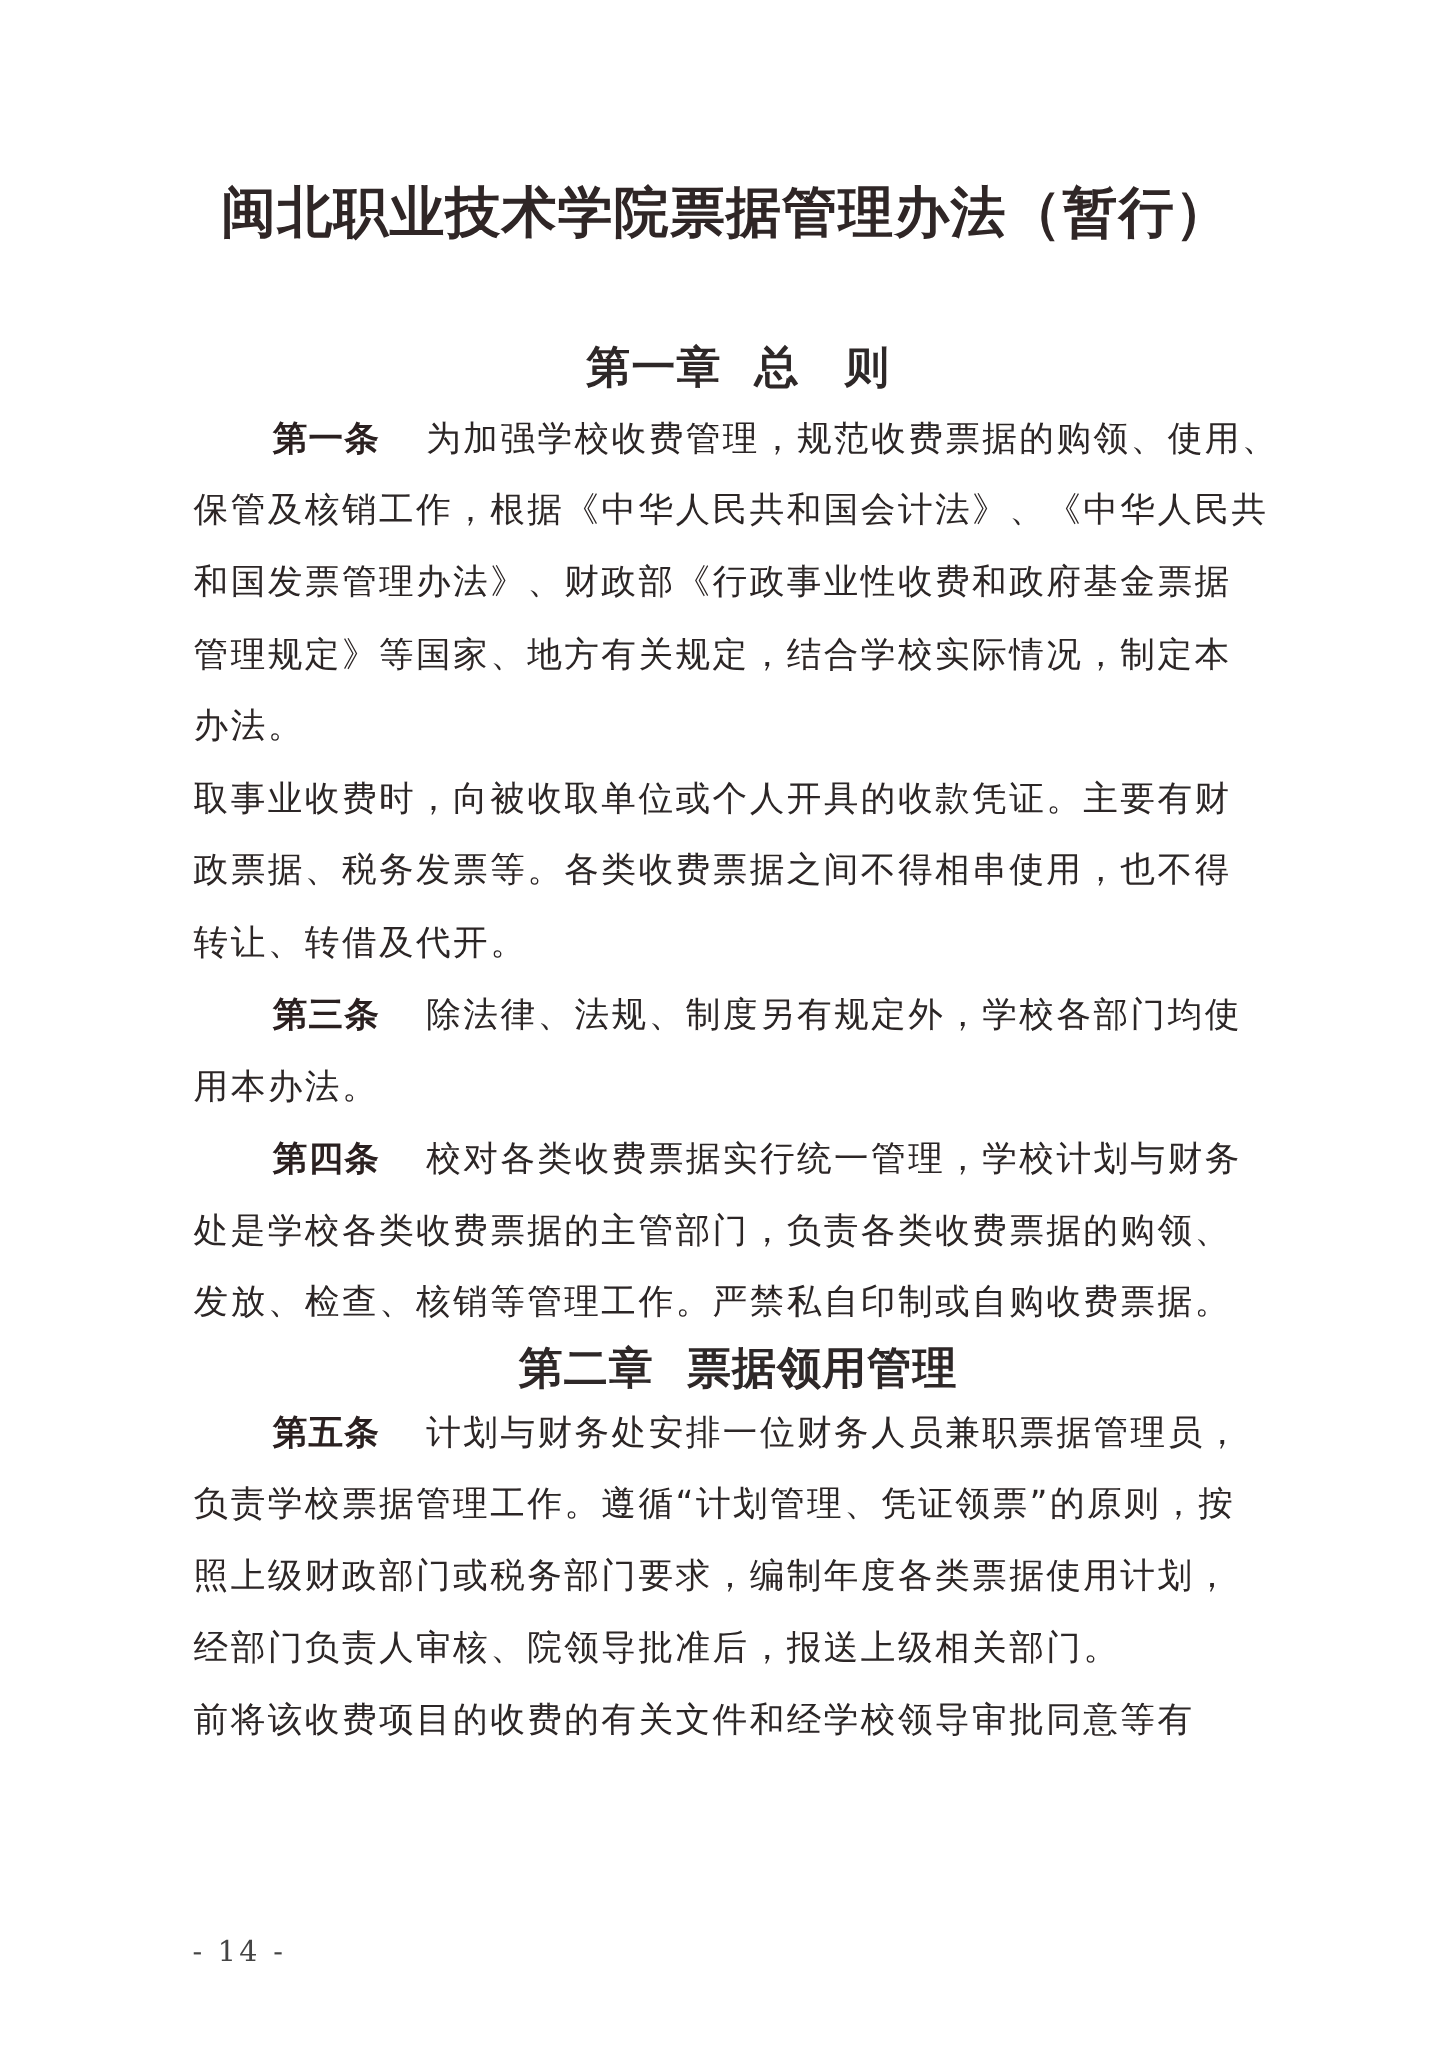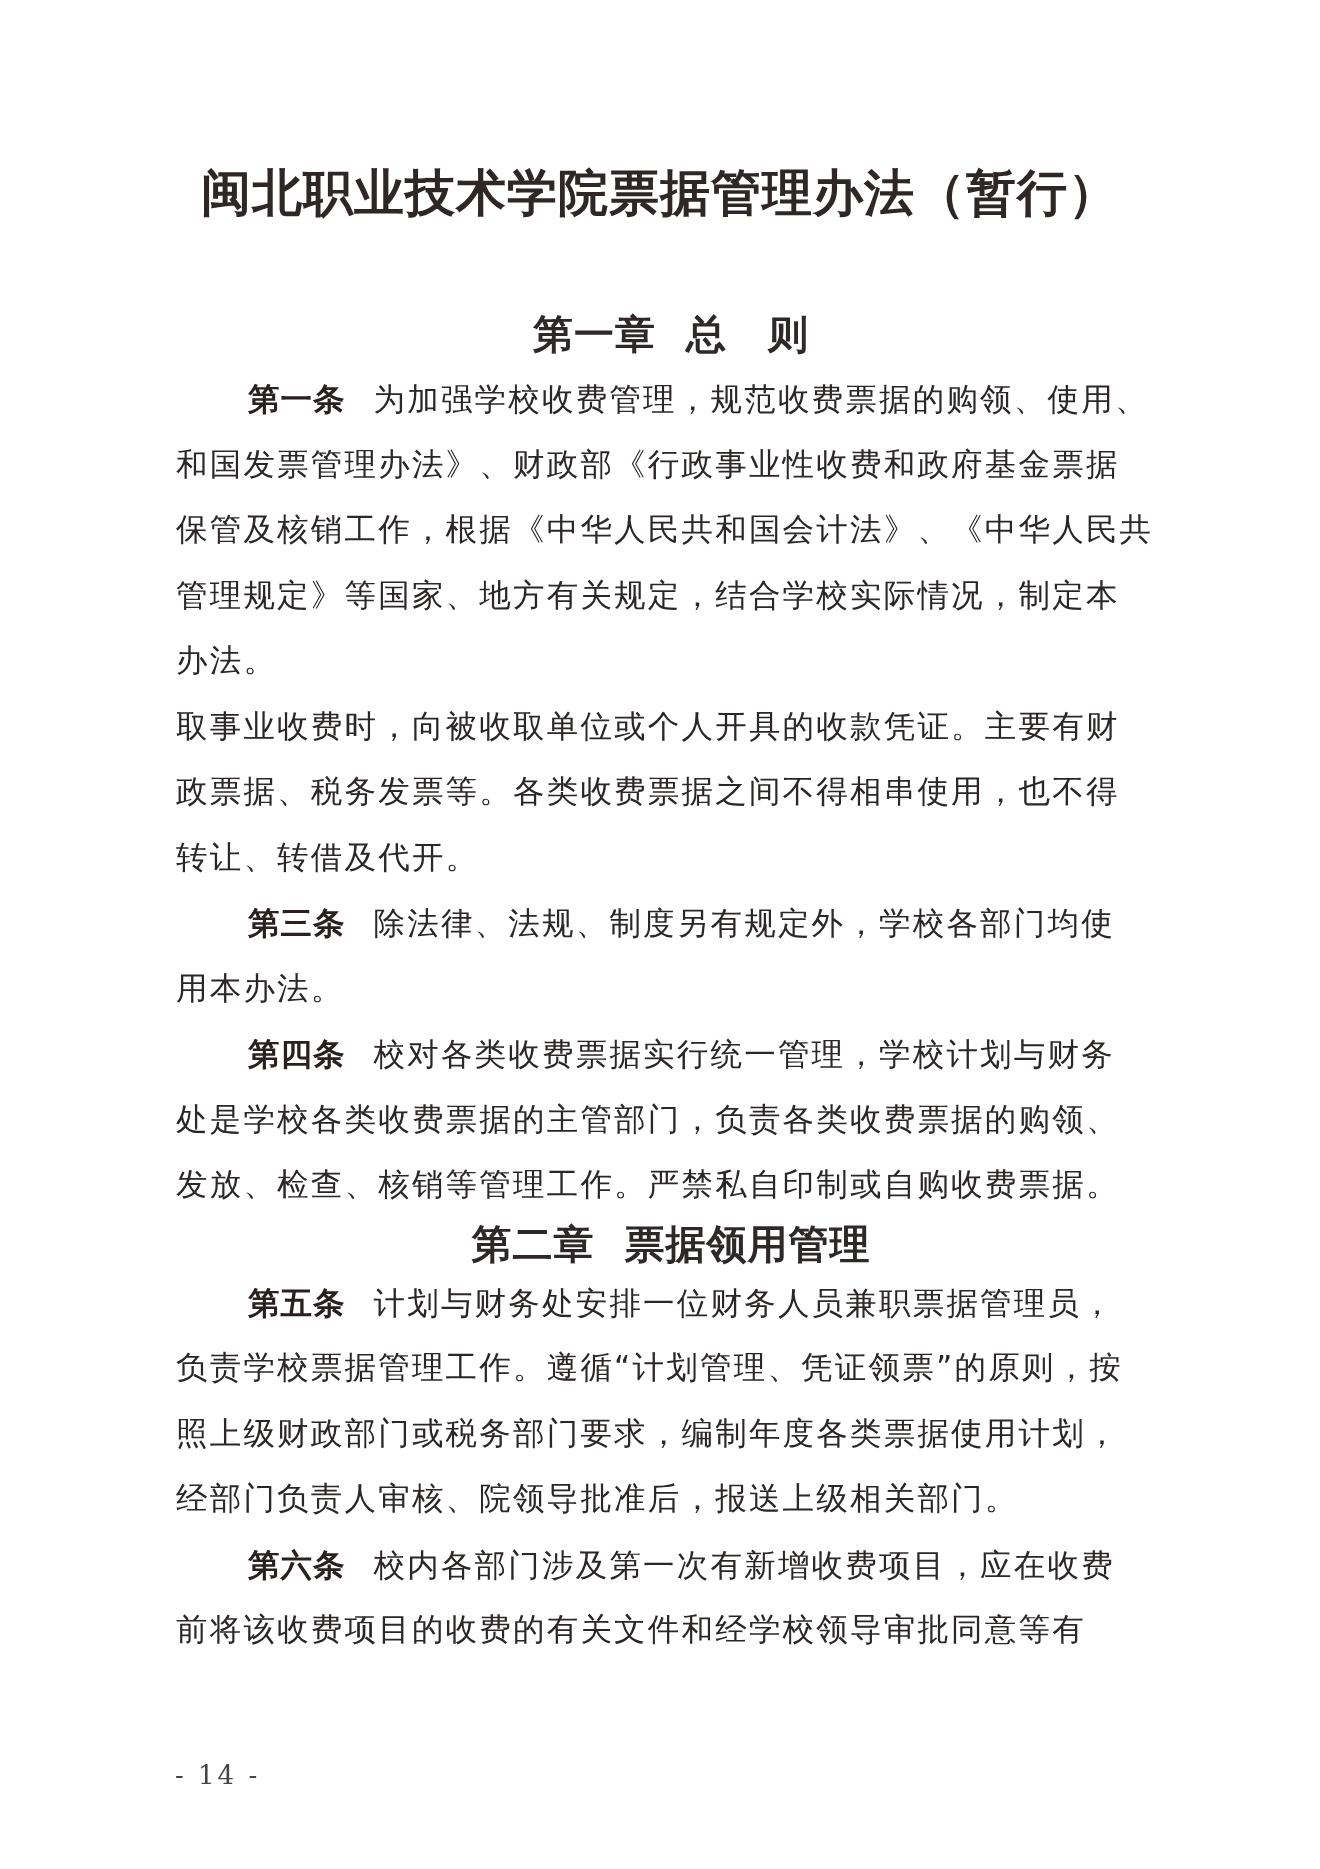--- a/index.html
+++ b/index.html
@@ -53,21 +53,21 @@
     letter-spacing: 2.2px;
     color: #2c2626;
     font-family: "DejaVu Sans", "Liberation Sans", sans-serif;
     font-weight: normal;
   }
   .line.indent { padding-left: 72px; }
   .art-label {
     font-family: "DejaVu Serif", "Liberation Serif", serif;
     font-weight: bold;
     color: #2a2020;
-    margin-right: 28px;
+    margin-right: 42px;
     letter-spacing: 1px;
   }
   .page-number {
     position: absolute;
     left: 175px;
     top: 1760px;
     font-size: 26px;
     color: #444;
     font-family: "DejaVu Serif", "Liberation Serif", serif;
     letter-spacing: 3px;
@@ -82,22 +82,22 @@
 
   <div class="body-wrap">
 
     <div class="chapter">
       <span>第一章</span><span class="gap"></span><span>总　则</span>
     </div>
 
     <div class="line indent">
       <span class="art-label">第一条</span><span>为加强学校收费管理，规范收费票据的购领、使用、</span>
     </div>
+    <div class="line">保管及核销工作，根据《中华人民共和国会计法》、《中华人民共</div>
     <div class="line">和国发票管理办法》、财政部《行政事业性收费和政府基金票据</div>
-    <div class="line">保管及核销工作，根据《中华人民共和国会计法》、《中华人民共</div>
     <div class="line">管理规定》等国家、地方有关规定，结合学校实际情况，制定本</div>
     <div class="line">办法。</div>
 
     <div class="line">取事业收费时，向被收取单位或个人开具的收款凭证。主要有财</div>
     <div class="line">政票据、税务发票等。各类收费票据之间不得相串使用，也不得</div>
     <div class="line">转让、转借及代开。</div>
 
     <div class="line indent">
       <span class="art-label">第三条</span><span>除法律、法规、制度另有规定外，学校各部门均使</span>
     </div>
@@ -113,22 +113,19 @@
       <span>第二章</span><span class="gap"></span><span>票据领用管理</span>
     </div>
 
     <div class="line indent">
       <span class="art-label">第五条</span><span>计划与财务处安排一位财务人员兼职票据管理员，</span>
     </div>
     <div class="line">负责学校票据管理工作。遵循“计划管理、凭证领票”的原则，按</div>
     <div class="line">照上级财政部门或税务部门要求，编制年度各类票据使用计划，</div>
     <div class="line">经部门负责人审核、院领导批准后，报送上级相关部门。</div>
 
-    <div class="line indent">
-      <span class="art-label">第六条</span><span>校内各部门涉及第一次有新增收费项目，应在收费</span>
-    </div>
     <div class="line">前将该收费项目的收费的有关文件和经学校领导审批同意等有</div>
 
   </div>
 
   <div class="page-number">- 14 -</div>
 
 </div>
 
 </body></html>

